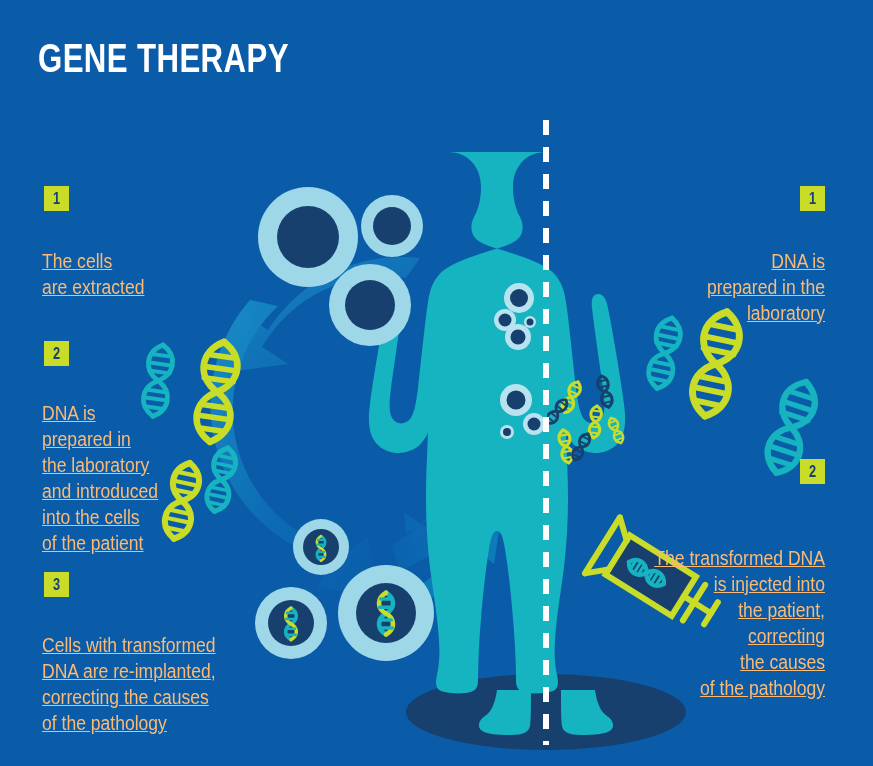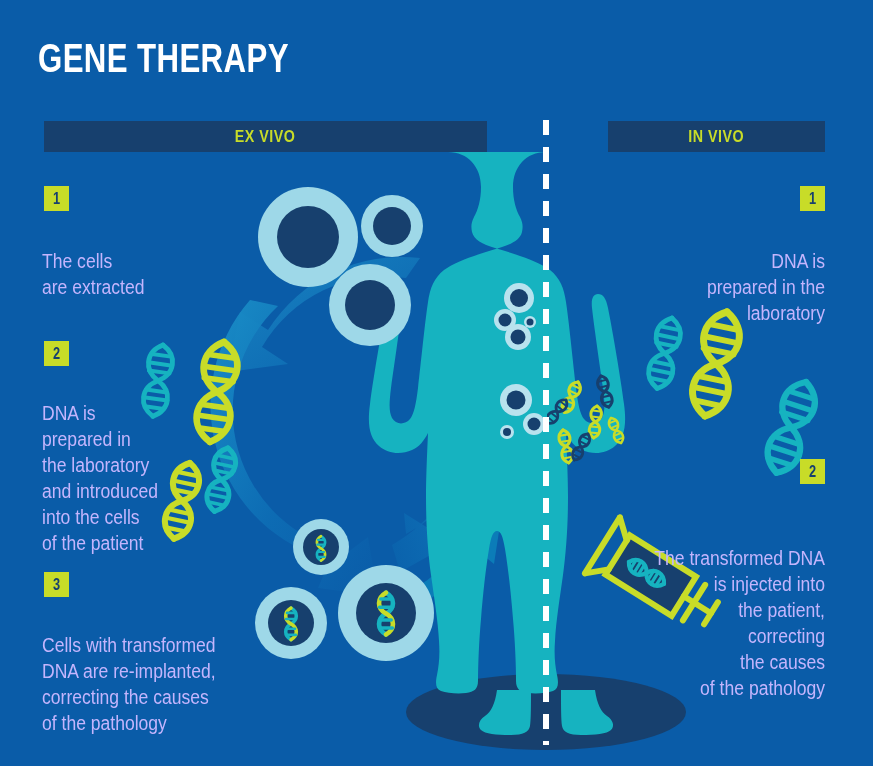--- a/index.html
+++ b/index.html
@@ -34,22 +34,22 @@
   .badge{
     position:absolute;width:25px;height:25px;background:#c8dc28;
     display:flex;align-items:center;justify-content:center;
   }
   .badge span{
     color:#17406e;font-weight:bold;font-size:16px;line-height:1;
     transform:scaleX(.8);transform-origin:center;
   }
 
   .blurb{
-    position:absolute;color:#c4b5fd;font-size:19.5px;line-height:26px;
-    white-space:pre-line;font-weight:normal;
+    position:absolute;color:#fdba74;font-size:19.5px;line-height:26px;
+    white-space:pre-line;font-weight:normal;text-decoration:underline;
   }
   .blurb.right{text-align:right;}
   .blurb .sq{display:block;transform:scaleX(.9);transform-origin:left top;}
   .blurb.right .sq{transform-origin:right top;}
 
   
   #badge-1{left:44px;top:186px;}
   #text-1{left:42px;top:222px;width:230px;}
   #badge-2{left:44px;top:341px;}
   #text-2{left:42px;top:374px;width:230px;}
@@ -438,26 +438,20 @@
             <line x1="-13" y1="58" x2="13" y2="58"></line>
             <line x1="-15" y1="68" x2="15" y2="68"></line>
             <line x1="-12" y1="79" x2="12" y2="79"></line>
           </g>
       </g>
     </g>
   </svg>
 
   <div class="title">GENE THERAPY</div>
 
-  <div class="banner" id="banner-exvivo">
-    <span>EX VIVO</span>
-  </div>
-  <div class="banner" id="banner-invivo">
-    <span>IN VIVO</span>
-  </div>
 
   <div class="badge" id="badge-1">
     <span>1</span>
   </div>
   <div class="blurb" id="text-1">
     <span class="sq">The cells
 are extracted</span>
   </div>
 
   <div class="badge" id="badge-2">

